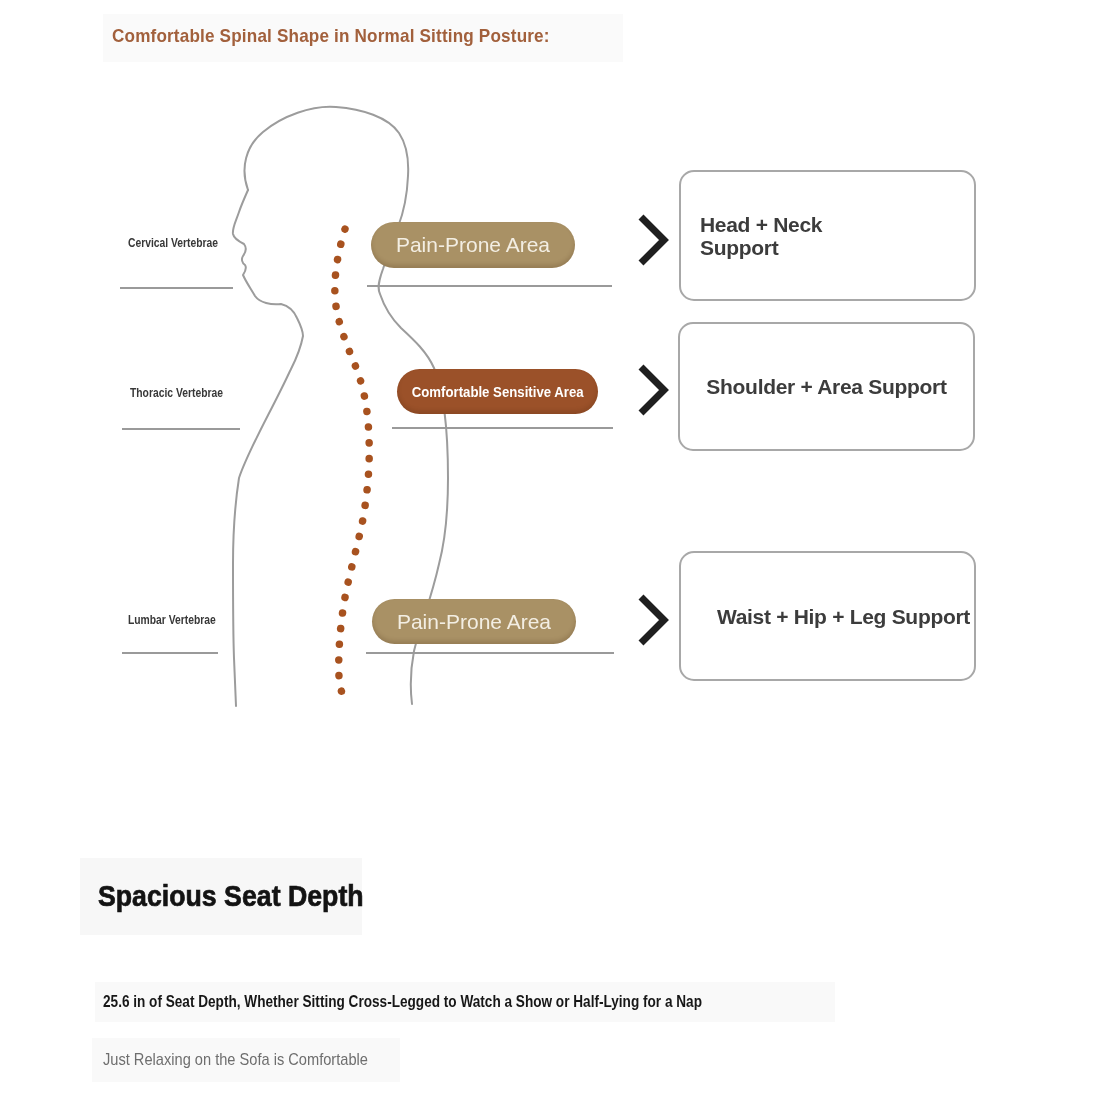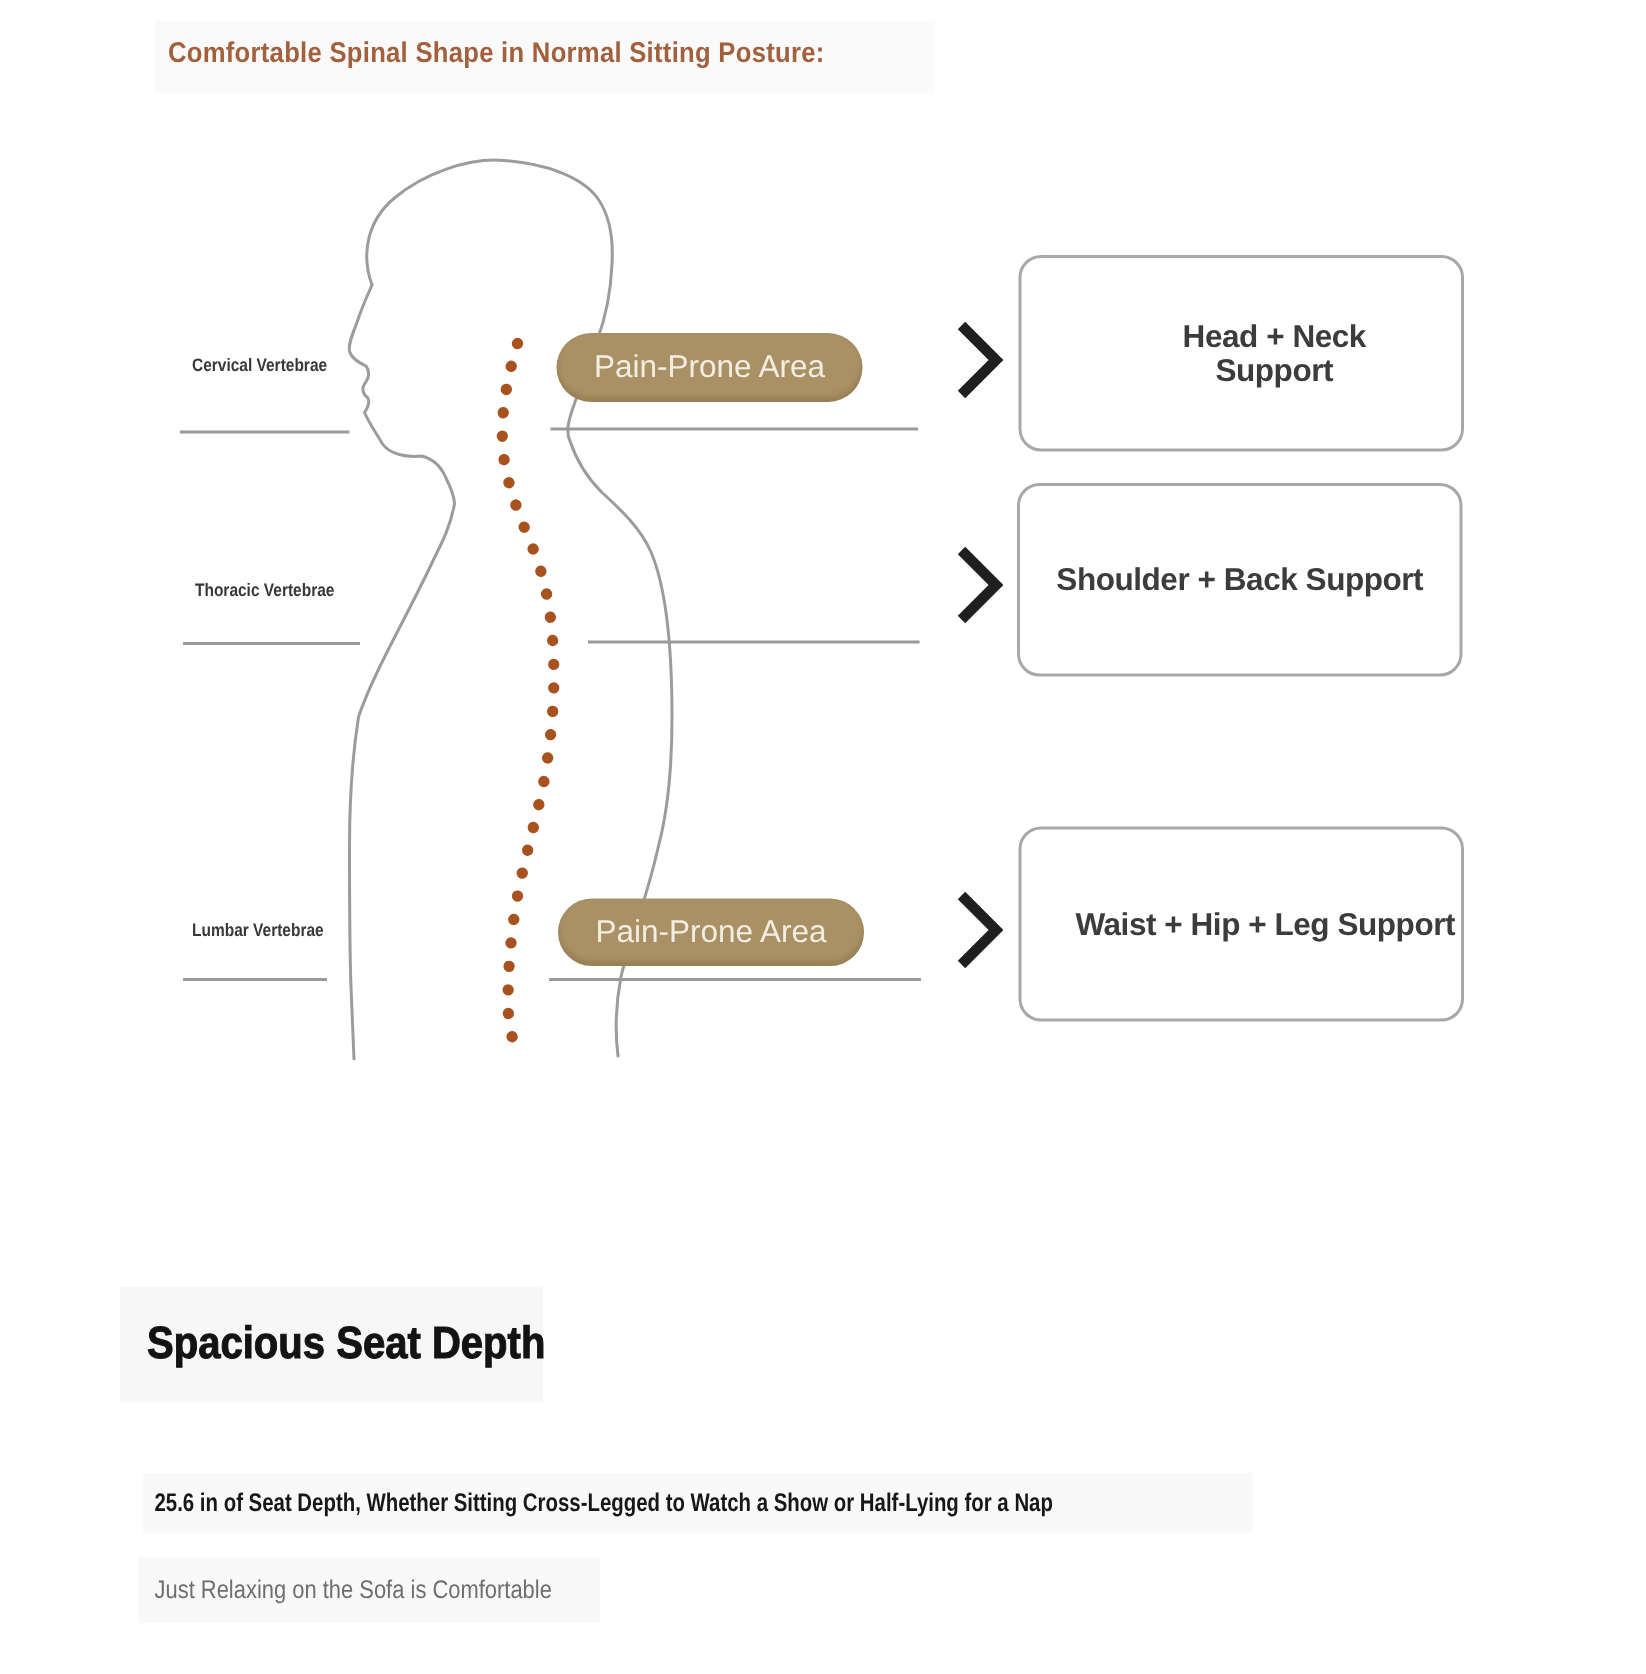--- a/index.html
+++ b/index.html
@@ -40,21 +40,21 @@
   .zone-pill .small { font-size:15px; font-weight:700; transform:scaleX(.88); }
 
   .chev { position:absolute; }
 
   .support-box {
     position:absolute; width:297px; background:#ffffff;
     border:2px solid #a8a8a8; border-radius:15px;
     display:flex; flex-direction:column; justify-content:center;
     color:#3C3C3C; font-weight:700; font-size:21px; line-height:23px;
   }
-  .support-box.left-align { padding-left:44px; align-items:center; }
+  .support-box.left-align { padding-left:19px; align-items:flex-start; }
   .support-box.centered { align-items:center; }
   .support-box .boxline { white-space:nowrap; letter-spacing:-.3px; }
 
   
   .seat-heading {
     position:absolute; left:98px; top:879px;
     font-size:30px; font-weight:700; color:#131313;
     -webkit-text-stroke:.7px #131313;
     white-space:nowrap; transform:scaleX(.89); transform-origin:left top;
   }
@@ -132,40 +132,43 @@
   <div class="rule" style="left:120px;top:287px;width:113px;"></div>
   <div class="rule" style="left:367px;top:285px;width:245px;"></div>
   <div class="rule" style="left:122px;top:428px;width:118px;"></div>
   <div class="rule" style="left:392px;top:427px;width:221px;"></div>
   <div class="rule" style="left:122px;top:652px;width:96px;"></div>
   <div class="rule" style="left:366px;top:652px;width:248px;"></div>
 
   <div class="zone-pill pain" style="left:371px;top:222px;width:204px;height:46px;">
     <span class="big">Pain-Prone Area</span>
   </div>
+  <div class="zone-pill comfort" style="left:397px;top:369px;width:201px;height:45px;">
+    <span class="small">Comfortable Sensitive Area</span>
+  </div>
   <div class="zone-pill pain" style="left:372px;top:599px;width:204px;height:45px;">
     <span class="big">Pain-Prone Area</span>
   </div>
 
   <svg class="chev" style="left:637px;top:213px;" width="32" height="54" viewBox="0 0 32 54">
     <polyline points="4,4 27,27 4,50" fill="none" stroke="#1f1f1f" stroke-width="7"></polyline>
   </svg>
   <svg class="chev" style="left:637px;top:363px;" width="32" height="54" viewBox="0 0 32 54">
     <polyline points="4,4 27,27 4,50" fill="none" stroke="#1f1f1f" stroke-width="7"></polyline>
   </svg>
   <svg class="chev" style="left:637px;top:593px;" width="32" height="54" viewBox="0 0 32 54">
     <polyline points="4,4 27,27 4,50" fill="none" stroke="#1f1f1f" stroke-width="7"></polyline>
   </svg>
 
   <div class="support-box left-align" style="left:679px;top:170px;height:131px;">
     <span class="boxline">Head + Neck</span>
     <span class="boxline">Support</span>
   </div>
   <div class="support-box centered" style="left:678px;top:322px;height:129px;">
-    <span class="boxline">Shoulder + Back Support</span>
+    <span class="boxline">Shoulder + Area Support</span>
   </div>
   <div class="support-box centered" style="left:679px;top:551px;height:130px;padding-left:32px;">
     <span class="boxline">Waist + Hip + Leg Support</span>
   </div>
 
   <div class="seat-heading">Spacious Seat Depth</div>
   <div class="seat-line1">25.6 in of Seat Depth, Whether Sitting Cross-Legged to Watch a Show or Half-Lying for a Nap</div>
   <div class="seat-line2">Just Relaxing on the Sofa is Comfortable</div>
 
 </div>

